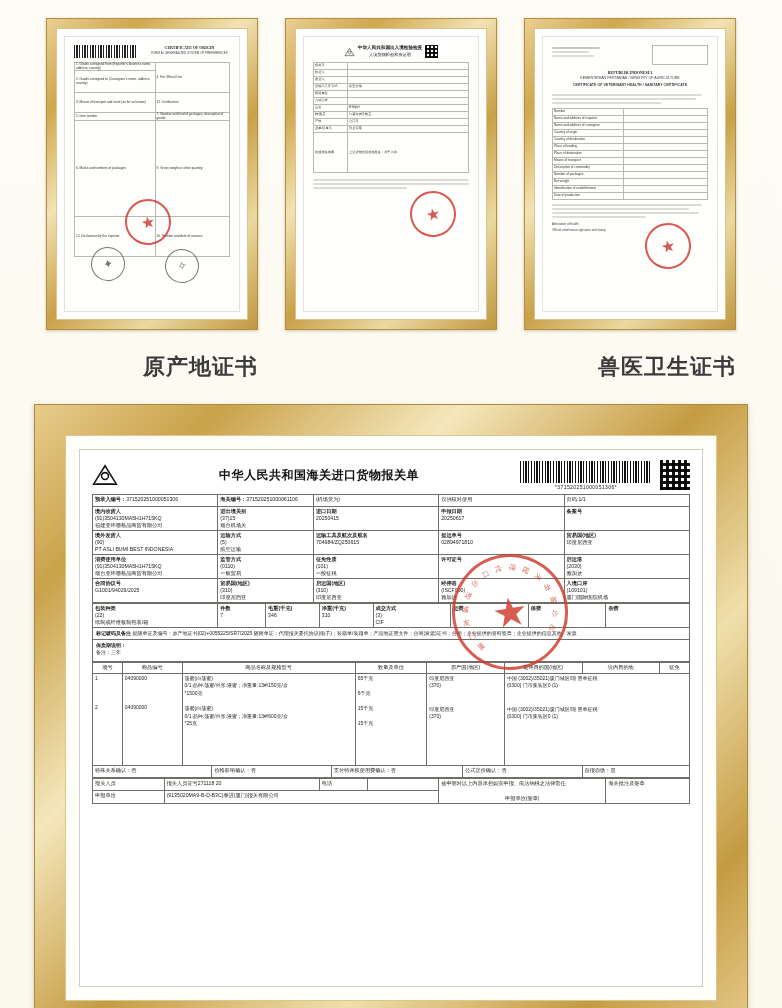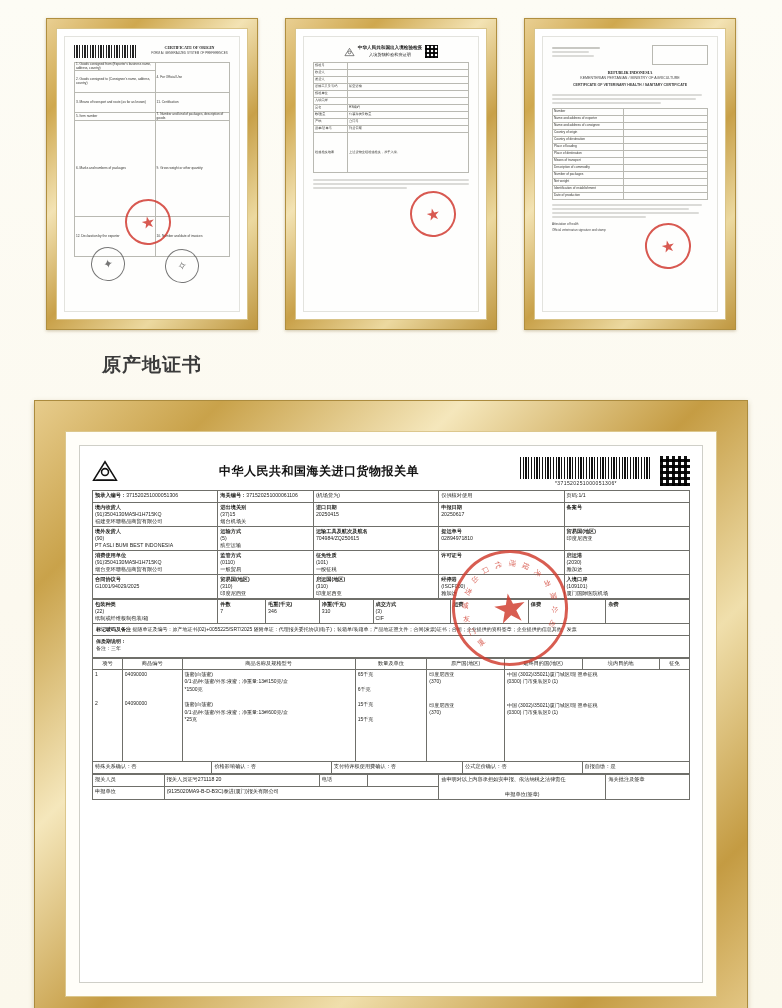--- a/index.html
+++ b/index.html
@@ -41,22 +41,22 @@
     overflow: hidden;
   }
   .doc {
     position: relative;
     width: 100%; height: 100%;
     background: #fefefd;
     border: 1px solid #e3e3de;
     overflow: hidden;
   }
   .cert-caption {
-    text-align: center;
-    font-size: 19px;
+    text-align: right;
+    font-size: 22px;
     letter-spacing: 1px;
     color: #3b3b3b;
     margin-top: 22px;
     font-family: "Liberation Serif", serif;
     font-weight: 600;
   }
 
   
   .ln { height: 2px; background: #9a9a93; opacity: .55; margin: 2px 0; border-radius: 1px; }
   .ln.s { opacity: .35; }
@@ -446,20 +446,21 @@
               </div>
               <div style="margin-top:4px;font-size:3px;color:#444;">Attestation of health</div>
               <div style="margin-top:2px;font-size:3px;color:#444;">Official veterinarian signature and stamp</div>
             </div>
             <div class="stamp round" style="right:26px;bottom:42px;">
               <span>★</span>
             </div>
           </div>
         </div>
       </div>
+      <div class="cert-caption">兽医卫生证书</div>
     </div>
   </div>
 
   <div class="big-wrap">
     <div class="big-frame">
       <div class="big-frame-inner">
         <div class="big-doc">
 
           <div class="decl-head">
             <svg class="emblem" viewBox="0 0 24 20">

